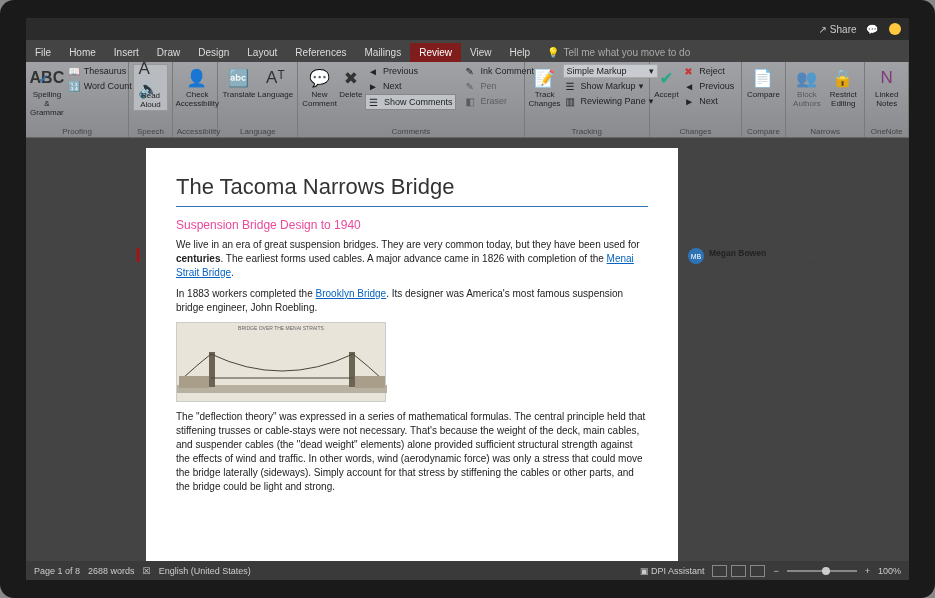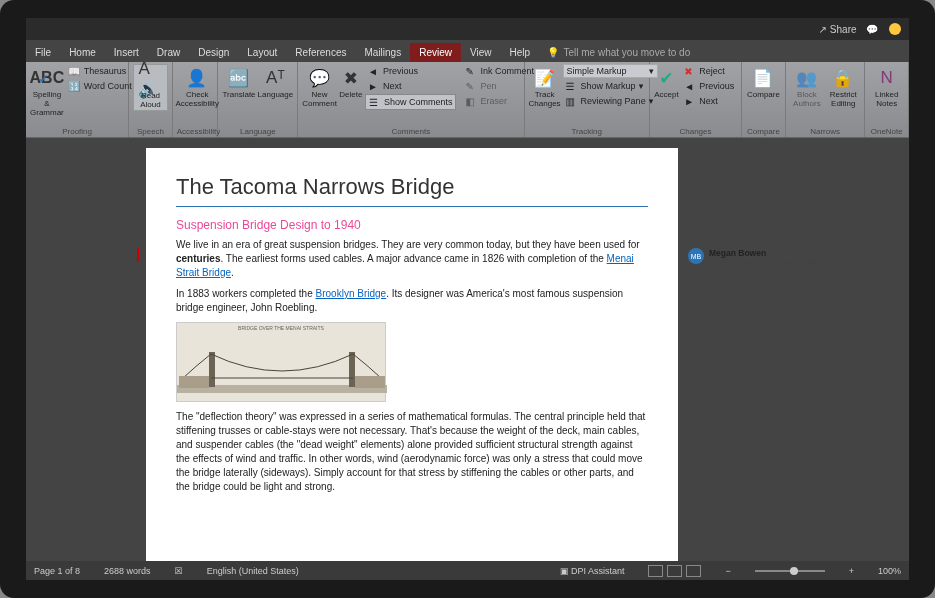--- a/index.html
+++ b/index.html
@@ -35,21 +35,21 @@
 .page .eq{text-align:center;font-family:Cambria,serif;font-style:italic;margin:6px 0;}
 .bridgeimg{width:210px;height:80px;background:#e8e4da;border:1px solid #ccc;margin:4px 0 8px;position:relative;}
 .bridgeimg .cap{position:absolute;top:2px;left:0;right:0;text-align:center;font-size:5px;color:#666;}
 .bridgeimg svg{position:absolute;bottom:6px;left:0;}
 .commentcol{width:170px;padding-top:100px;}
 .cmt{display:flex;gap:5px;font-size:8.5px;}
 .cmt .av{width:16px;height:16px;border-radius:50%;background:#2e74b5;color:#fff;display:flex;align-items:center;justify-content:center;font-size:7px;flex-shrink:0;}
 .cmt .author{font-weight:700;color:#222;}
 .cmt .body{color:#444;}
 .revisemark{position:absolute;left:111px;top:110px;width:2px;height:14px;background:#c00;}
-.statusbar{height:19px;background:#3a3a3a;display:flex;align-items:center;color:#ccc;font-size:9px;padding:0 8px;gap:24px;}
+.statusbar{height:19px;background:#3a3a3a;display:flex;align-items:center;color:#ccc;font-size:9px;padding:0 8px;gap:8px;}
 .statusbar .spacer{flex:1;}
 .statusbar .vicons{display:flex;gap:4px;}
 .statusbar .vic{width:15px;height:12px;border:1px solid #888;}
 .zoomslider{width:70px;height:2px;background:#888;position:relative;}
 .zoomslider::after{content:"";position:absolute;left:50%;top:-3px;width:8px;height:8px;background:#ccc;border-radius:50%;}
 .abc{font-size:16px;font-weight:700;color:#333;position:relative;}
 .abc::after{content:"✓";position:absolute;color:#2e74b5;font-size:12px;left:9px;top:3px;}
 .bulb{font-size:10px;}
 </style>
 </head>

